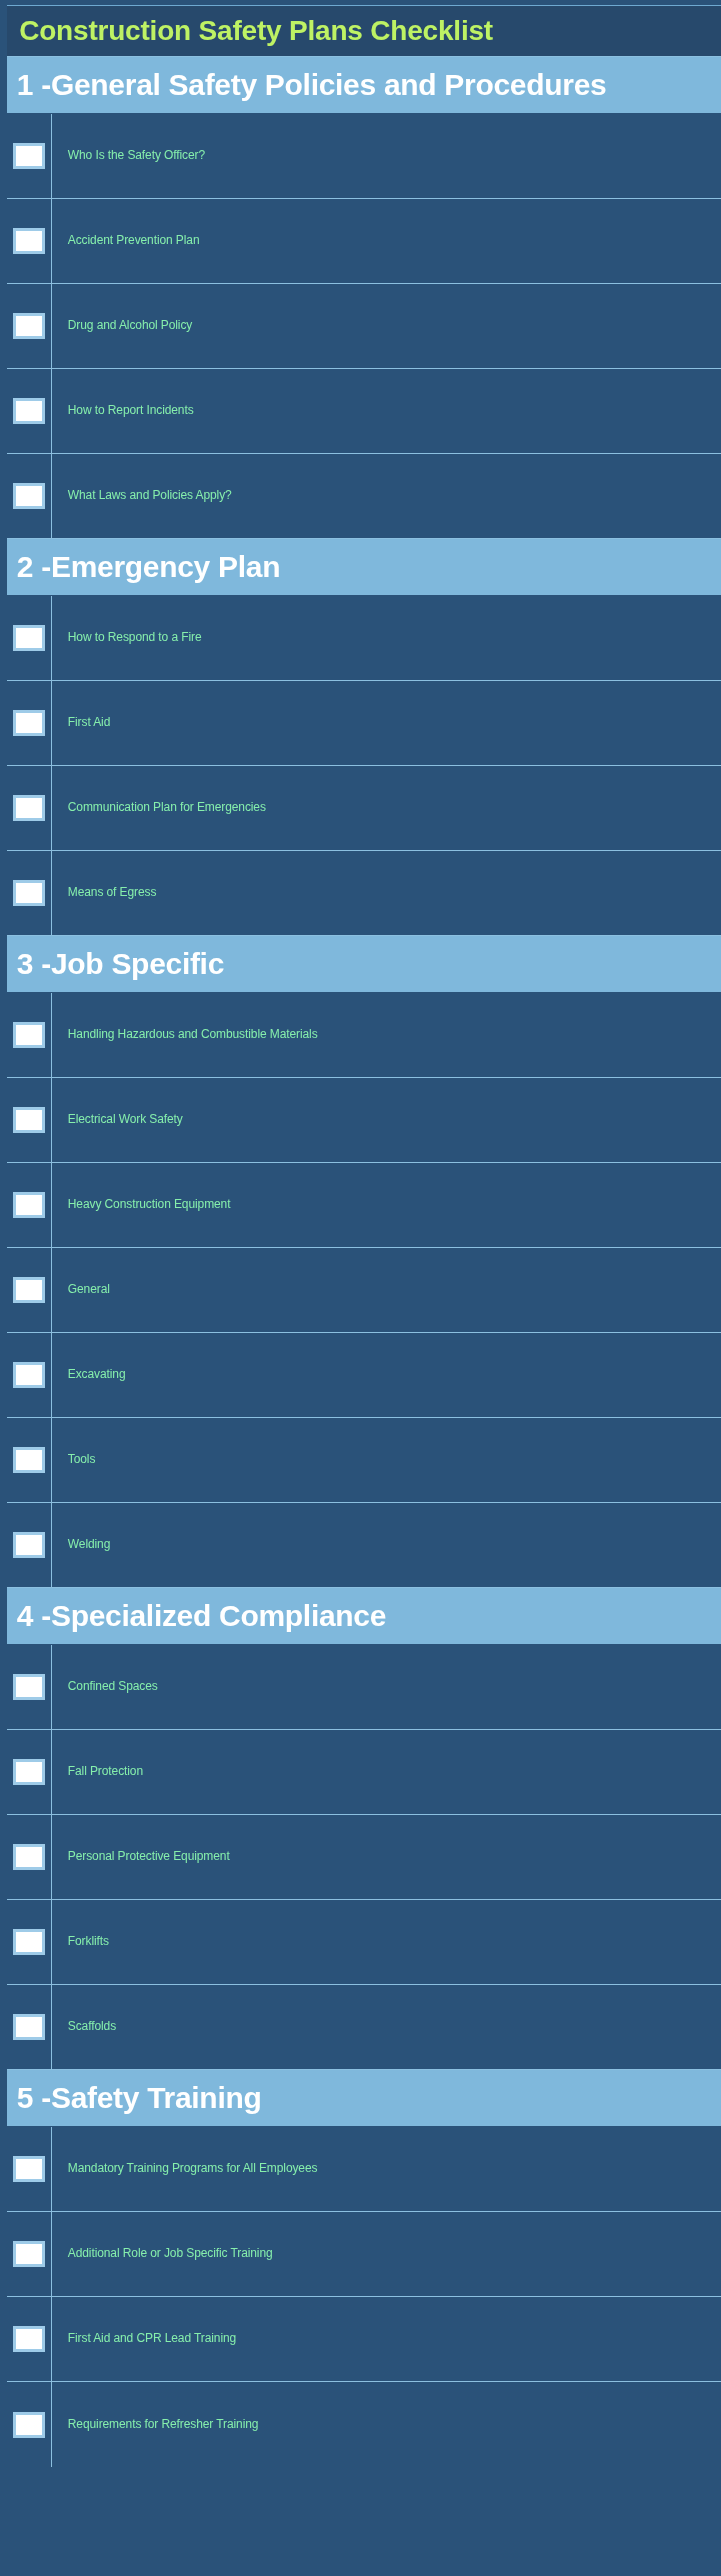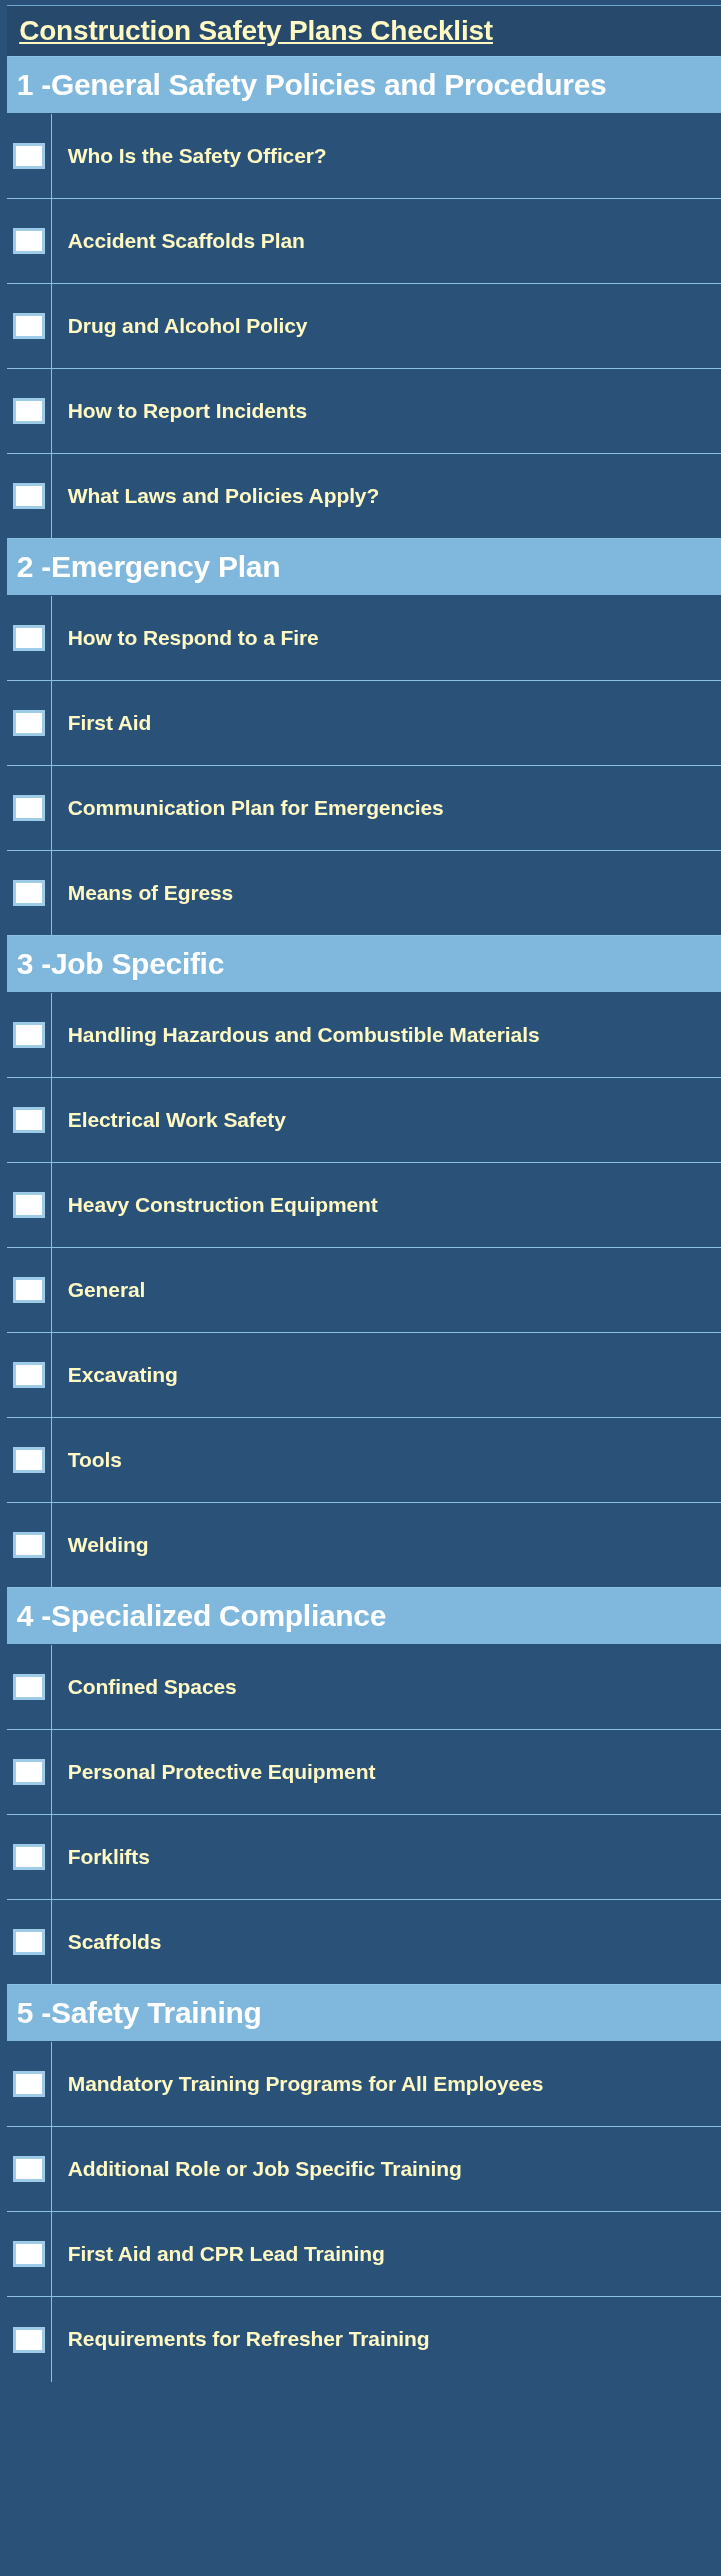--- a/index.html
+++ b/index.html
@@ -29,27 +29,26 @@
     background: #27496c;
     border-top: 1.7px solid #6fa9d1;
     border-bottom: 1.7px solid #8cc0e0;
     height: 52px;
     display: flex;
     align-items: center;
     padding-left: 12.4px;
     box-sizing: border-box;
   }
   .title-bar .title-text {
-    color: #fef9c3;
+    color: #bef264;
     font-size: 28px;
     font-weight: bold;
     letter-spacing: -0.2px;
     line-height: 1;
     white-space: nowrap;
-    text-decoration: underline;
   }
 
   
   .section-header {
     background: #7fb8dc;
     height: 57px;
     display: flex;
     align-items: center;
     padding-left: 10px;
     box-sizing: border-box;
@@ -102,23 +101,23 @@
   }
   .row .label-cell {
     flex: 1 1 auto;
     display: flex;
     align-items: center;
     padding-left: 16px;
     padding-right: 8px;
     box-sizing: border-box;
   }
   .row .label-cell .item-text {
-    color: #fef9c3;
-    font-size: 21px;
-    font-weight: bold;
+    color: #86efac;
+    font-size: 12px;
+    font-weight: normal;
     line-height: 1.15;
     letter-spacing: -0.1px;
     white-space: nowrap;
   }
 </style>
 </head>
 <body>
 
 <div id="sheet">
   <div class="doc">
@@ -138,21 +137,21 @@
           </div>
           <div class="label-cell">
             <span class="item-text">Who Is the Safety Officer?</span>
           </div>
         </div>
         <div class="row">
           <div class="cb-cell">
             <div class="checkbox"></div>
           </div>
           <div class="label-cell">
-            <span class="item-text">Accident Scaffolds Plan</span>
+            <span class="item-text">Accident Prevention Plan</span>
           </div>
         </div>
         <div class="row">
           <div class="cb-cell">
             <div class="checkbox"></div>
           </div>
           <div class="label-cell">
             <span class="item-text">Drug and Alcohol Policy</span>
           </div>
         </div>
@@ -278,20 +277,28 @@
           </div>
           <div class="label-cell">
             <span class="item-text">Confined Spaces</span>
           </div>
         </div>
         <div class="row">
           <div class="cb-cell">
             <div class="checkbox"></div>
           </div>
           <div class="label-cell">
+            <span class="item-text">Fall Protection</span>
+          </div>
+        </div>
+        <div class="row">
+          <div class="cb-cell">
+            <div class="checkbox"></div>
+          </div>
+          <div class="label-cell">
             <span class="item-text">Personal Protective Equipment</span>
           </div>
         </div>
         <div class="row">
           <div class="cb-cell">
             <div class="checkbox"></div>
           </div>
           <div class="label-cell">
             <span class="item-text">Forklifts</span>
           </div>

